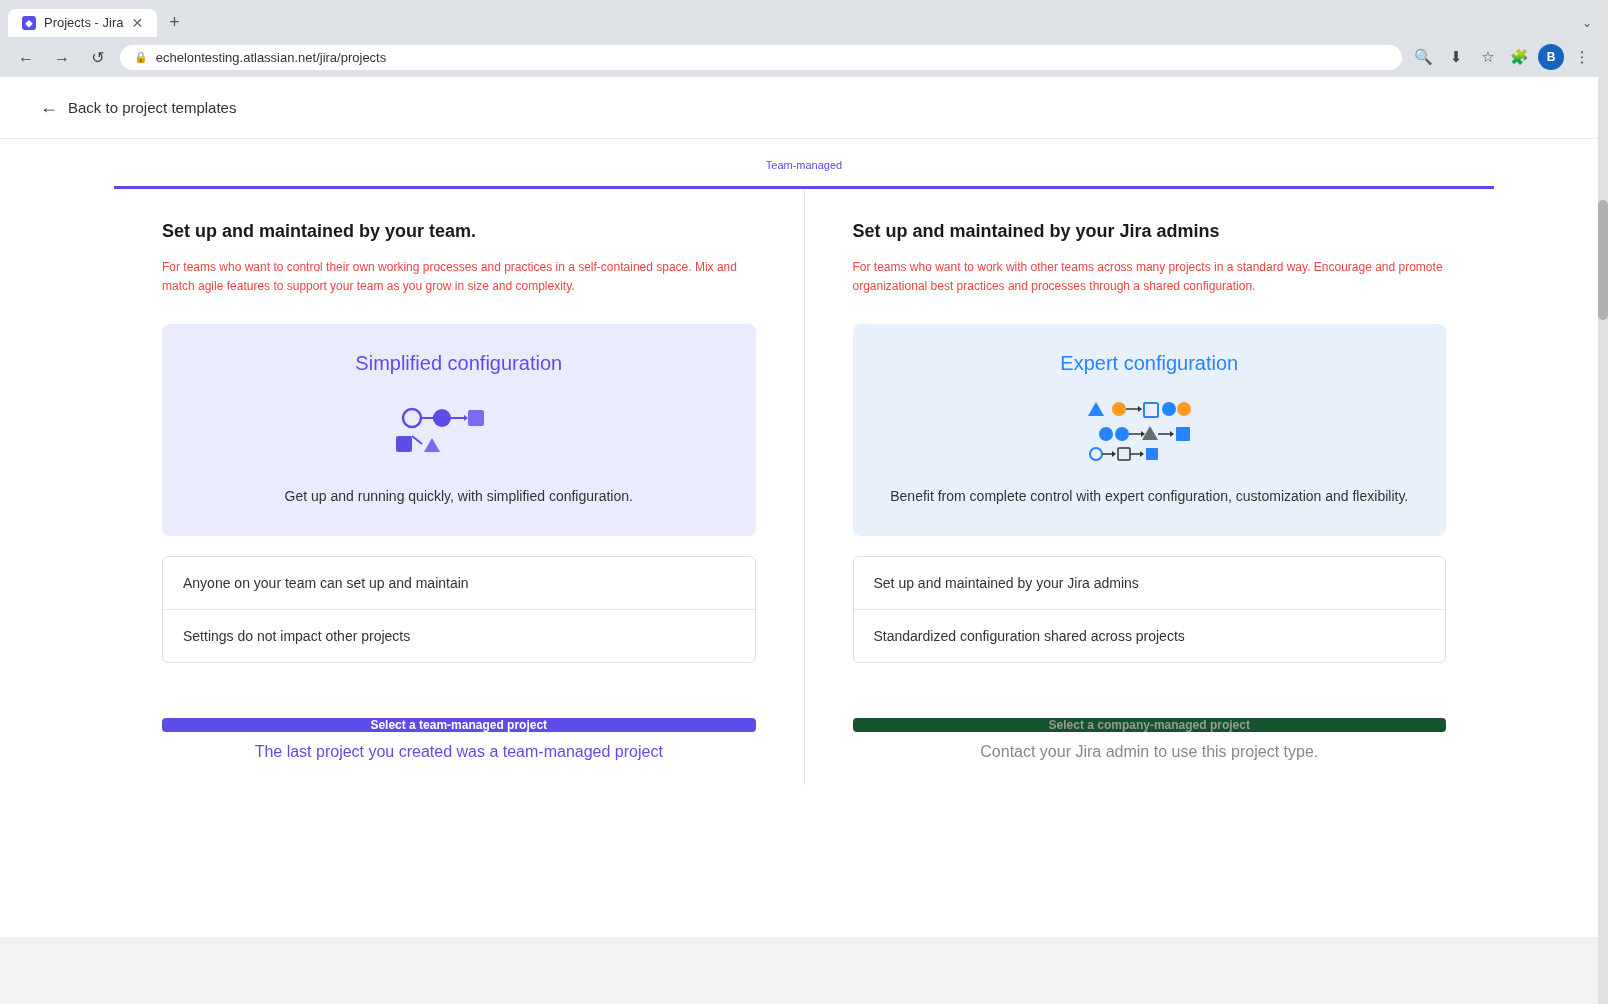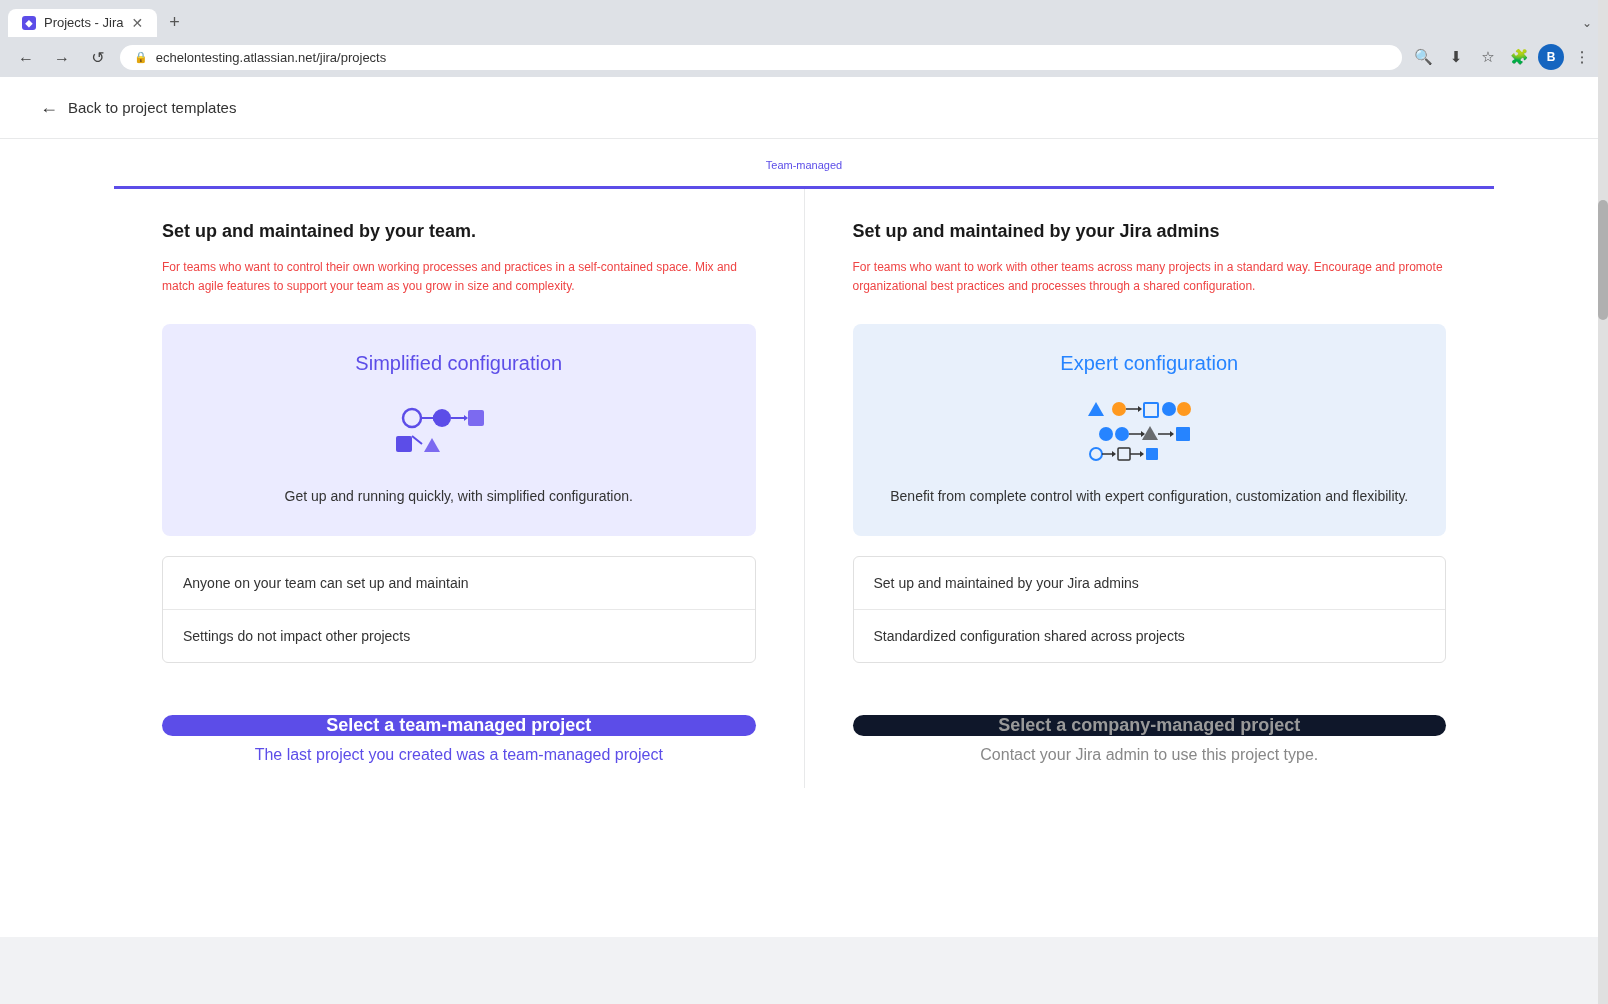--- a/index.html
+++ b/index.html
@@ -240,32 +240,32 @@
     .info-item:last-child { border-bottom: none; }
 
     
     .action-section {
       padding: 20px 48px 24px;
       text-align: center;
       border-top: none;
     }
     .select-btn {
       width: 100%;
-      border-radius: 18px;
+      border-radius: 4px;
       border: none;
-      font-size: 18px;
+      font-size: 12px;
       font-weight: 600;
       cursor: pointer;
     }
     .select-btn.team {
       background: #5c4de8;
       color: #fff;
     }
     .select-btn.company {
-      background: #0f172a;
+      background: #14532d;
       color: #999;
       cursor: not-allowed;
     }
     .action-note {
       font-size: 16px;
       margin-top: 10px;
     }
     .action-note.team { color: #5c4de8; }
     .action-note.company { color: #888; }
 

